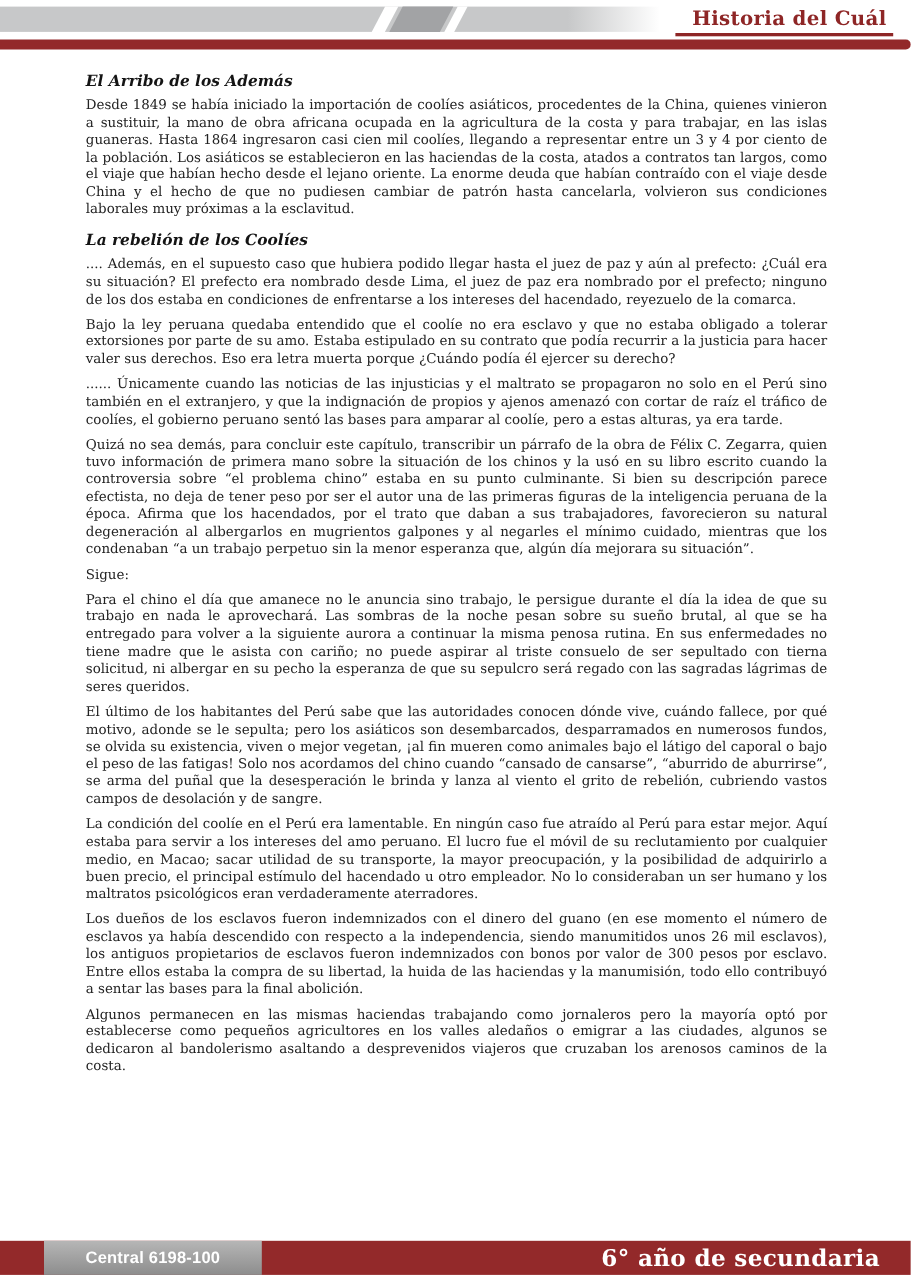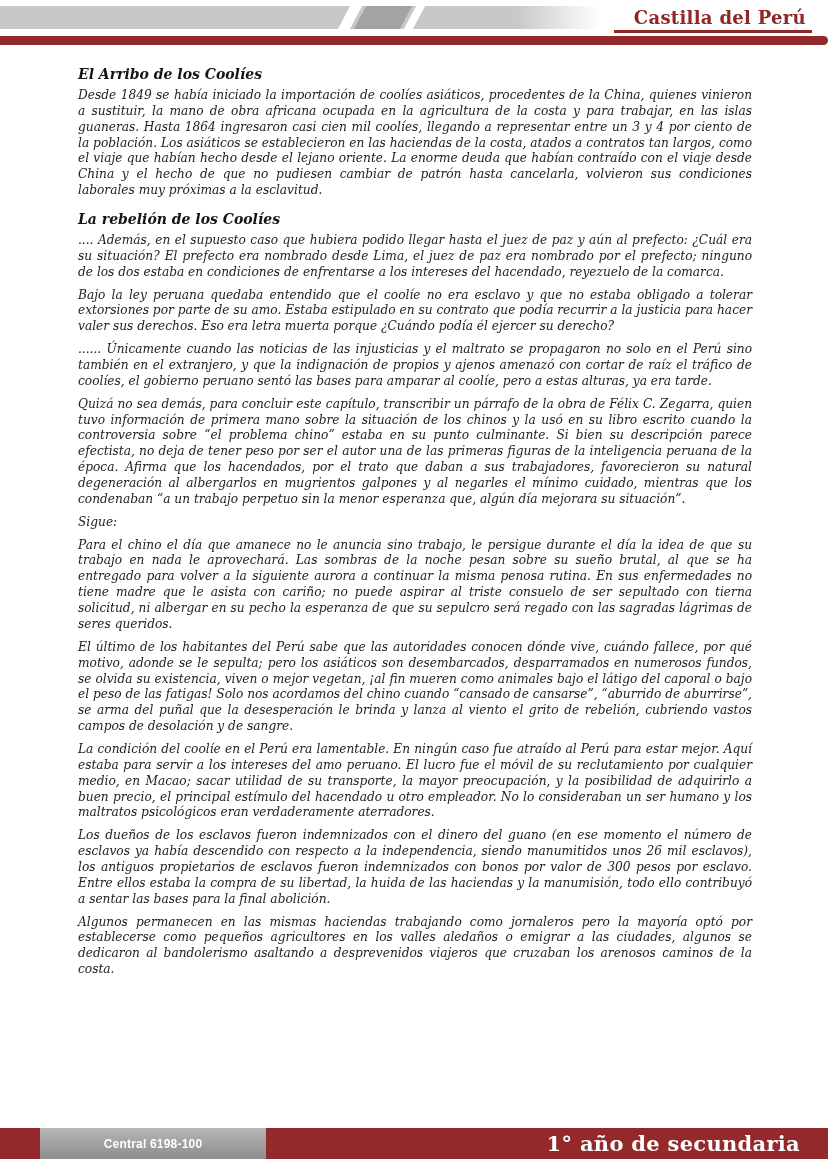--- a/index.html
+++ b/index.html
@@ -47,37 +47,36 @@
     font-size: 14px; font-weight: bold; font-style: italic;
     color: #141414;
     margin: 12px 0 6px 0;
   }
   .section-heading.first { margin-top: 0; }
   .body-p {
     font-size: 12.2px; line-height: 1.3;
     text-align: justify;
     color: #222222;
     margin: 0 0 7px 0;
-    font-style: italic;
   }
   .quote { }
 
   
   .ftr-bar {
     position: absolute; left: 0; top: 1128px;
     width: 828px; height: 31px;
     background: #93292a;
   }
   .ftr-left-box {
     position: absolute; left: 40px; top: 1128px;
-    width: 226px; height: 31px;
+    width: 198px; height: 31px;
     background: linear-gradient(180deg, #b6b6b6 0%, #8d8d8d 100%);
     display: flex; align-items: center; justify-content: center;
     font-family: "Liberation Sans", sans-serif;
-    font-weight: bold; font-size: 12px; color: #ffffff;
+    font-weight: bold; font-size: 15px; color: #ffffff;
     letter-spacing: 0.2px;
   }
   .page-badge {
     position: absolute; left: 397px; top: 1127px;
     width: 30px; height: 30px;
     border-radius: 50%;
     background: #c2410c;
     border: 2px solid #8a8a8a;
     box-shadow: 0 0 0 3px #ffffff;
     display: flex; align-items: center; justify-content: center;
@@ -93,41 +92,41 @@
 </style>
 </head>
 <body>
 
 <header>
   <div class="hdr-band">
     <div class="chev chev-white-1"></div>
     <div class="chev chev-dark"></div>
     <div class="chev chev-white-2"></div>
   </div>
-  <div class="hdr-title">Castilla del Perú</div>
+  <div class="hdr-title">Historia del Cuál</div>
   <div class="hdr-underline"></div>
   <div class="hdr-rule"></div>
 </header>
 
 <main>
-  <h2 class="section-heading first">El Arribo de los Coolíes</h2>
+  <h2 class="section-heading first">El Arribo de los Además</h2>
   <p class="body-p">Desde 1849 se había iniciado la importación de coolíes asiáticos, procedentes de la China, quienes vinieron a sustituir, la mano de obra africana ocupada en la agricultura de la costa y para trabajar, en las islas guaneras. Hasta 1864 ingresaron casi cien mil coolíes, llegando a representar entre un 3 y 4 por ciento de la población. Los asiáticos se establecieron en las haciendas de la costa, atados a contratos tan largos, como el viaje que habían hecho desde el lejano oriente. La enorme deuda que habían contraído con el viaje desde China y el hecho de que no pudiesen cambiar de patrón hasta cancelarla, volvieron sus condiciones laborales muy próximas a la esclavitud.</p>
 
   <h2 class="section-heading">La rebelión de los Coolíes</h2>
   <p class="body-p">.... Además, en el supuesto caso que hubiera podido llegar hasta el juez de paz y aún al prefecto: ¿Cuál era su situación? El prefecto era nombrado desde Lima, el juez de paz era nombrado por el prefecto; ninguno de los dos estaba en condiciones de enfrentarse a los intereses del hacendado, reyezuelo de la comarca.</p>
   <p class="body-p">Bajo la ley peruana quedaba entendido que el coolíe no era esclavo y que no estaba obligado a tolerar extorsiones por parte de su amo. Estaba estipulado en su contrato que podía recurrir a la justicia para hacer valer sus derechos. Eso era letra muerta porque ¿Cuándo podía él ejercer su derecho?</p>
   <p class="body-p">...... Únicamente cuando las noticias de las injusticias y el maltrato se propagaron no solo en el Perú sino también en el extranjero, y que la indignación de propios y ajenos amenazó con cortar de raíz el tráfico de coolíes, el gobierno peruano sentó las bases para amparar al coolíe, pero a estas alturas, ya era tarde.</p>
   <p class="body-p">Quizá no sea demás, para concluir este capítulo, transcribir un párrafo de la obra de Félix C. Zegarra, quien tuvo información de primera mano sobre la situación de los chinos y la usó en su libro escrito cuando la controversia sobre “el problema chino” estaba en su punto culminante. Si bien su descripción parece efectista, no deja de tener peso por ser el autor una de las primeras figuras de la inteligencia peruana de la época. Afirma que los hacendados, por el trato que daban a sus trabajadores, favorecieron su natural degeneración al albergarlos en mugrientos galpones y al negarles el mínimo cuidado, mientras que los condenaban “a un trabajo perpetuo sin la menor esperanza que, algún día mejorara su situación”.</p>
   <p class="body-p">Sigue:</p>
   <p class="body-p quote">Para el chino el día que amanece no le anuncia sino trabajo, le persigue durante el día la idea de que su trabajo en nada le aprovechará. Las sombras de la noche pesan sobre su sueño brutal, al que se ha entregado para volver a la siguiente aurora a continuar la misma penosa rutina. En sus enfermedades no tiene madre que le asista con cariño; no puede aspirar al triste consuelo de ser sepultado con tierna solicitud, ni albergar en su pecho la esperanza de que su sepulcro será regado con las sagradas lágrimas de seres queridos.</p>
   <p class="body-p quote">El último de los habitantes del Perú sabe que las autoridades conocen dónde vive, cuándo fallece, por qué motivo, adonde se le sepulta; pero los asiáticos son desembarcados, desparramados en numerosos fundos, se olvida su existencia, viven o mejor vegetan, ¡al fin mueren como animales bajo el látigo del caporal o bajo el peso de las fatigas! Solo nos acordamos del chino cuando “cansado de cansarse”, “aburrido de aburrirse”, se arma del puñal que la desesperación le brinda y lanza al viento el grito de rebelión, cubriendo vastos campos de desolación y de sangre.</p>
   <p class="body-p quote">La condición del coolíe en el Perú era lamentable. En ningún caso fue atraído al Perú para estar mejor. Aquí estaba para servir a los intereses del amo peruano. El lucro fue el móvil de su reclutamiento por cualquier medio, en Macao; sacar utilidad de su transporte, la mayor preocupación, y la posibilidad de adquirirlo a buen precio, el principal estímulo del hacendado u otro empleador. No lo consideraban un ser humano y los maltratos psicológicos eran verdaderamente aterradores.</p>
 
   <p class="body-p">Los dueños de los esclavos fueron indemnizados con el dinero del guano (en ese momento el número de esclavos ya había descendido con respecto a la independencia, siendo manumitidos unos 26 mil esclavos), los antiguos propietarios de esclavos fueron indemnizados con bonos por valor de 300 pesos por esclavo. Entre ellos estaba la compra de su libertad, la huida de las haciendas y la manumisión, todo ello contribuyó a sentar las bases para la final abolición.</p>
   <p class="body-p">Algunos permanecen en las mismas haciendas trabajando como jornaleros pero la mayoría optó por establecerse como pequeños agricultores en los valles aledaños o emigrar a las ciudades, algunos se dedicaron al bandolerismo asaltando a desprevenidos viajeros que cruzaban los arenosos caminos de la costa.</p>
 </main>
 
 <footer>
   <div class="ftr-bar"></div>
   <div class="ftr-left-box">Central 6198-100</div>
   <div class="page-badge">219</div>
-  <div class="ftr-right">1° año de secundaria</div>
+  <div class="ftr-right">6° año de secundaria</div>
 </footer>
 
 </body></html>

